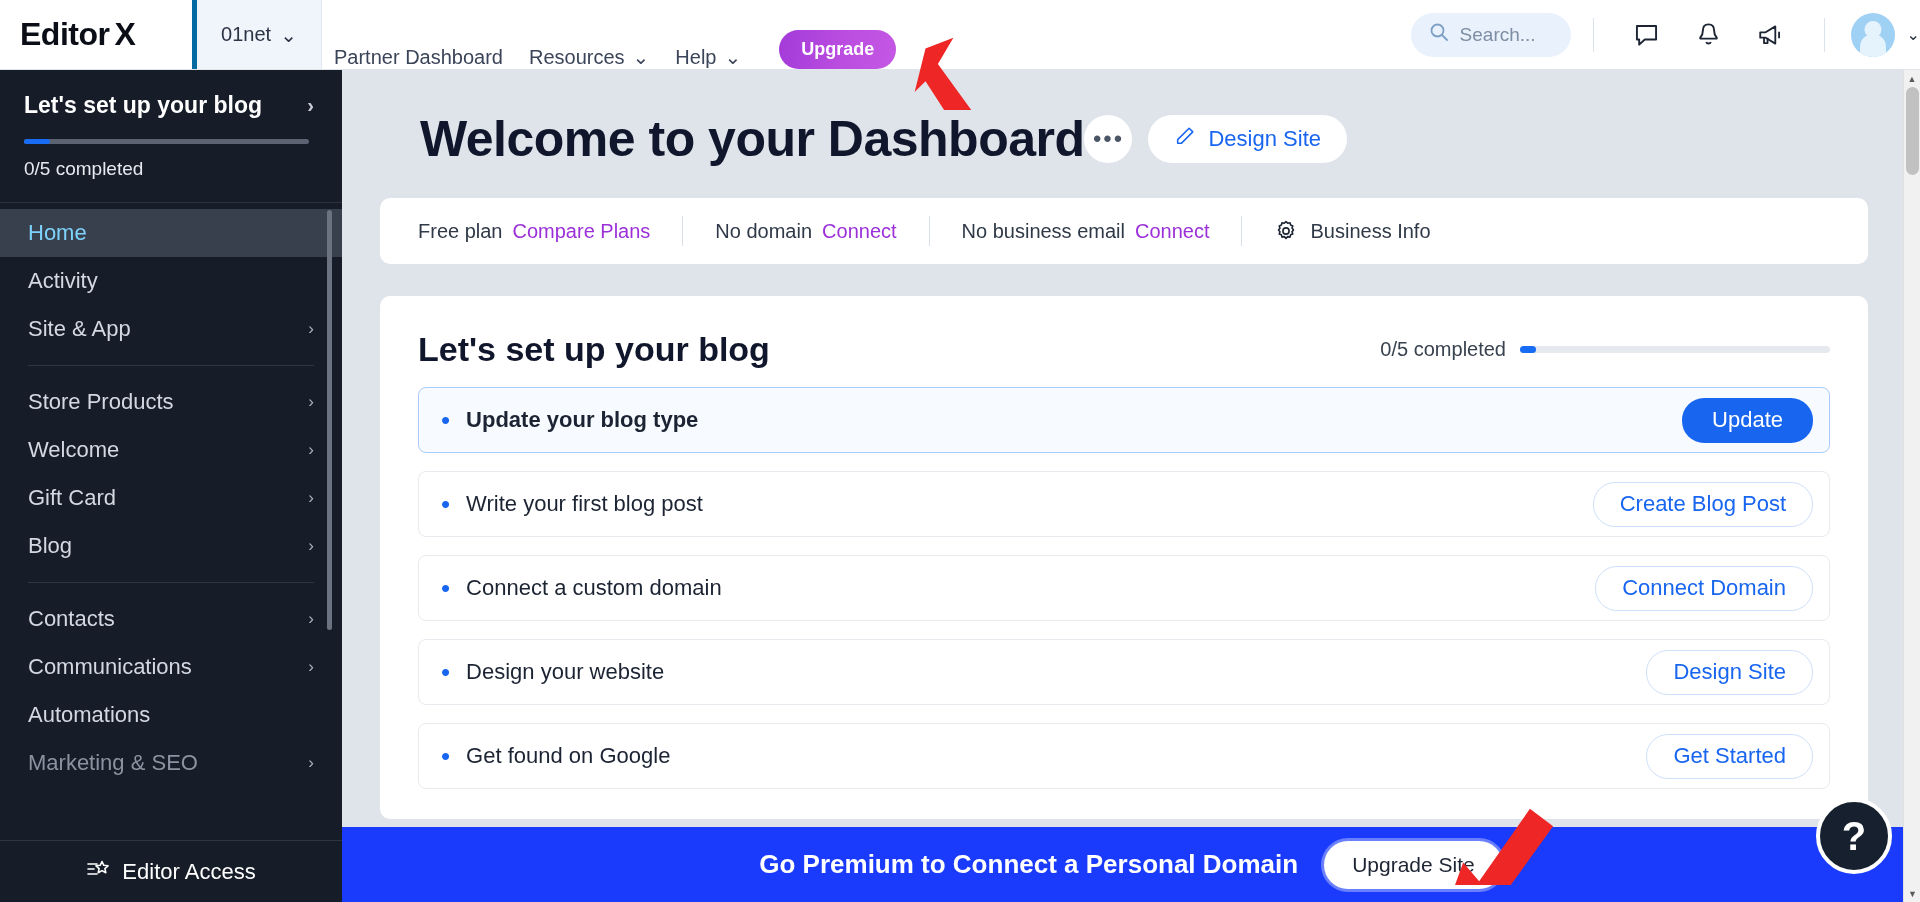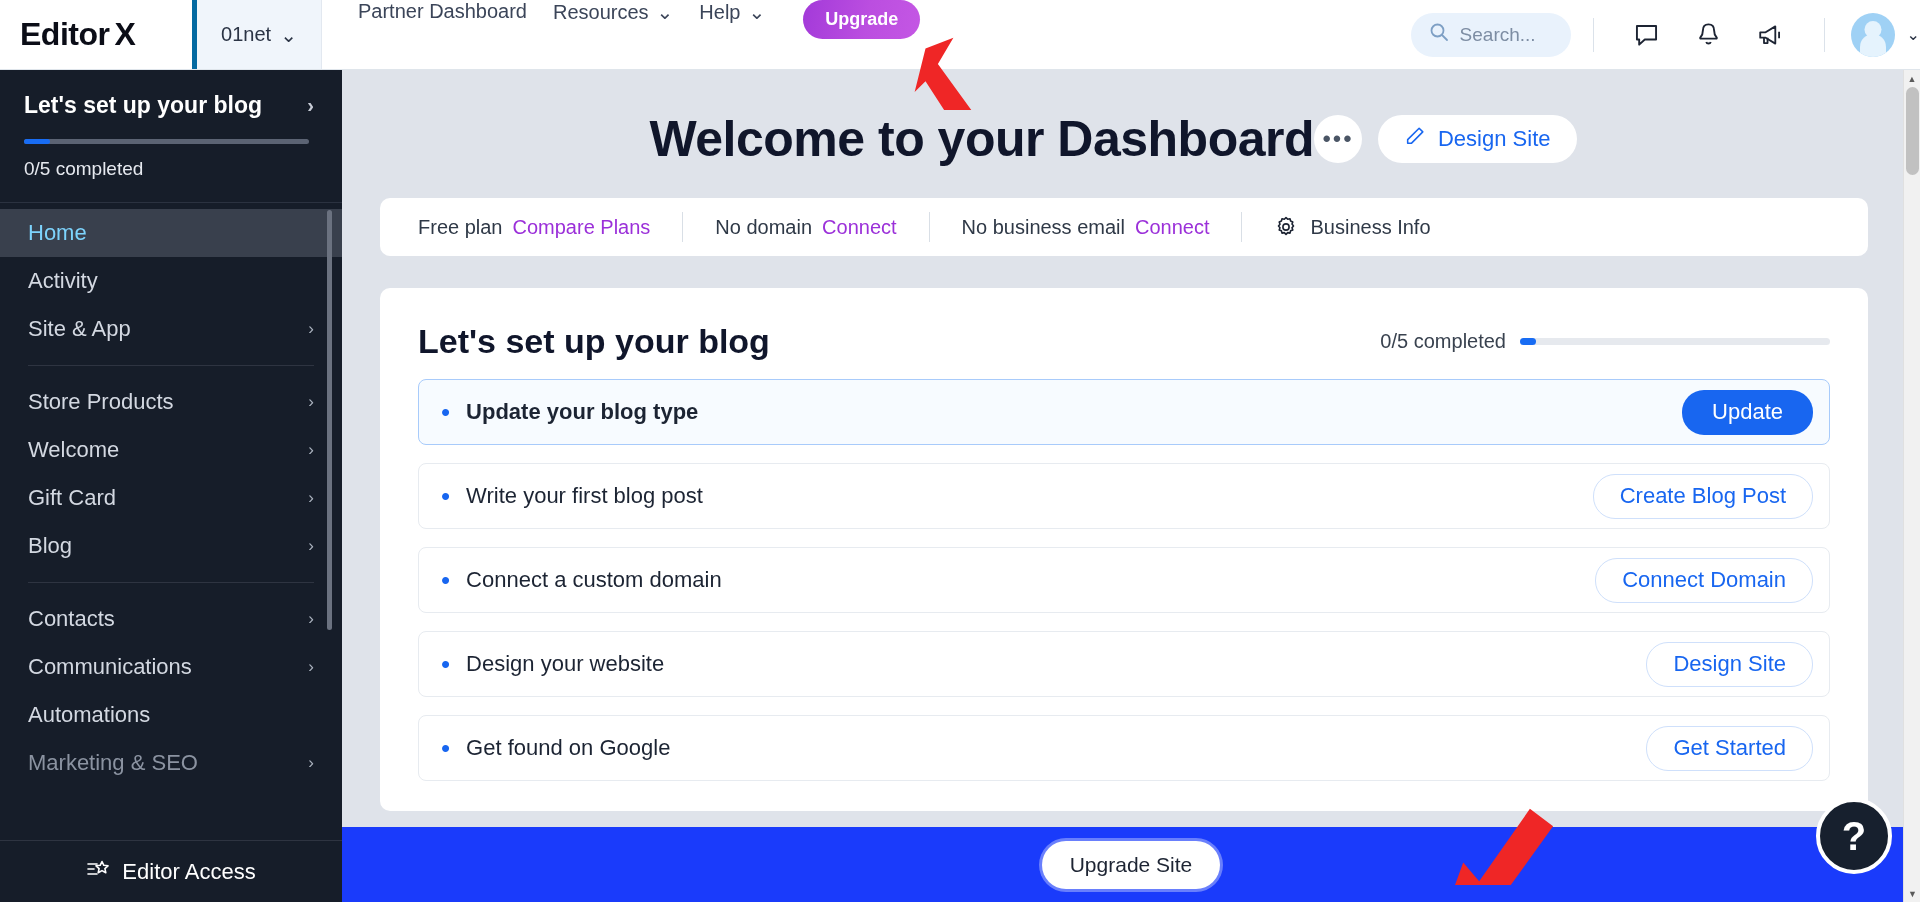--- a/index.html
+++ b/index.html
@@ -25,21 +25,21 @@
     flex: none;
   }
   .brand .x { margin-left: 5px; font-weight: 700; }
   .site-switcher {
     width: 130px; flex: none;
     background: #f0f5fb;
     border-left: 5px solid #0369a1; border-right: 1px solid #e2e8f0;
     display: flex; align-items: center; justify-content: center; gap: 9px;
     font-size: 20px; color: #2b3445; cursor: pointer;
   }
-  .topnav { display: flex; align-items: flex-start; gap: 26px; padding-left: 36px; }
+  .topnav { display: flex; align-items: flex-end; gap: 26px; padding-left: 12px; }
   .topnav-item {
     display: flex; align-items: center; gap: 8px;
     font-size: 20px; color: #3b4559; cursor: pointer; white-space: nowrap;
   }
   .upgrade-btn {
     margin-left: 12px;
     background: linear-gradient(100deg,#a33ad9 0%, #bb4ee0 55%, #c457e4 100%);
     color: #ffffff; font-size: 18px; font-weight: 700;
     border: none; border-radius: 20px; padding: 9px 22px; cursor: pointer;
     white-space: nowrap;
@@ -110,41 +110,42 @@
     position: absolute; right: 10px; top: 140px; width: 5px; height: 420px;
     background: #6b7280; border-radius: 3px;
   }
 
   
   .main {
     position: absolute; top: 70px; left: 342px; width: 1578px; height: 832px;
     background: #dfe3ea; overflow: hidden;
   }
   .main-head {
-    display: flex; align-items: center; justify-content: center;
-    padding: 40px 52px 0 16px;
+    display: flex; align-items: center; justify-content: flex-start;
+    padding: 40px 52px 0 40px;
+    margin-left: 38px;
   }
   .page-title { font-size: 50px; font-weight: 700; color: #10162b; letter-spacing: -0.5px; }
   .head-actions { display: flex; align-items: center; gap: 16px; }
   .dots-btn {
     width: 48px; height: 48px; border-radius: 50%; background: #ffffff;
     display: flex; align-items: center; justify-content: center;
     color: #4a5565; font-size: 24px; letter-spacing: 2px; cursor: pointer; border: none;
   }
   .design-site-btn {
     height: 48px; border-radius: 24px; background: #ffffff; border: none;
     display: flex; align-items: center; gap: 12px; padding: 0 26px;
     font-size: 22px; color: #1866f0; font-weight: 400; cursor: pointer;
   }
 
   .card {
     background: #ffffff; border-radius: 10px; margin: 0 52px 0 38px;
   }
   .info-card {
-    margin-top: 30px; height: 58px;
+    margin-top: 30px; height: 66px;
     display: flex; align-items: center; padding: 0 38px; gap: 0;
   }
   .info-seg { display: flex; align-items: center; gap: 10px; font-size: 20px; color: #2f3947; white-space: nowrap; }
   .info-link { color: #9b30d9; cursor: pointer; }
   .info-div { width: 1px; height: 30px; background: #d9dfe6; margin: 0 32px; }
   .gear { margin-right: 2px; display: flex; }
 
   .setup-card { margin-top: 32px; padding: 34px 38px 30px 38px; }
   .setup-head { display: flex; align-items: center; justify-content: space-between; }
   .setup-title { font-size: 34px; font-weight: 700; color: #10162b; }
@@ -448,20 +449,21 @@
       <span class="task-bullet">•</span>
       <span class="task-label">Get found on Google</span>
       <span class="task-action">
         <button class="btn-outline">Get Started</button>
       </span>
     </div>
   </div>
 </main>
 
 <div class="promo-banner">
+  <span class="promo-text">Go Premium to Connect a Personal Domain</span>
   <button class="promo-btn">Upgrade Site</button>
 </div>
 
 <div class="help-fab">?</div>
 
 <div class="page-scrollbar">
   <div class="up">▲</div>
   <div class="thumb"></div>
   <div class="down">▼</div>
 </div>

